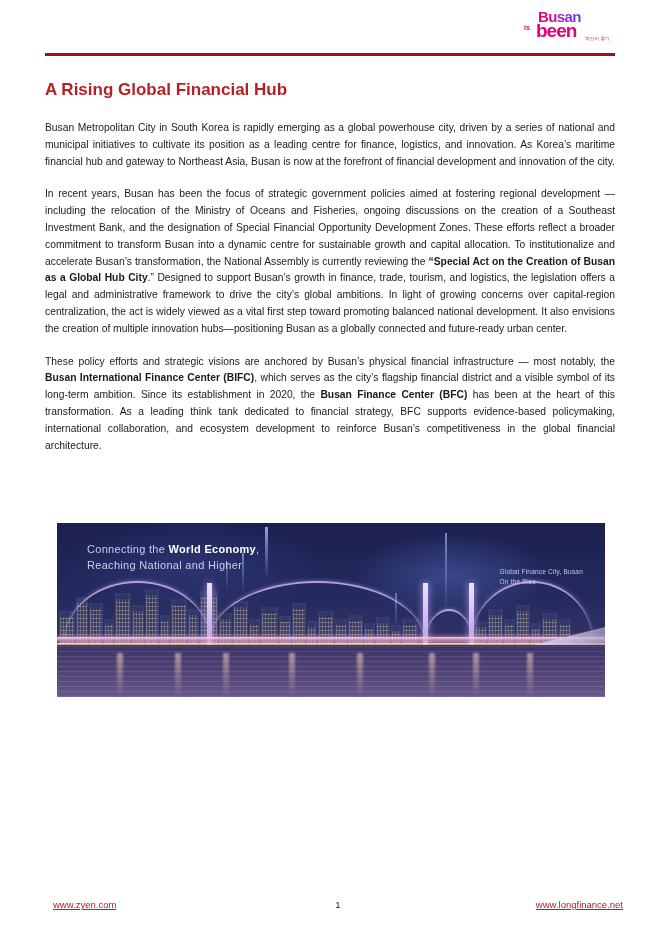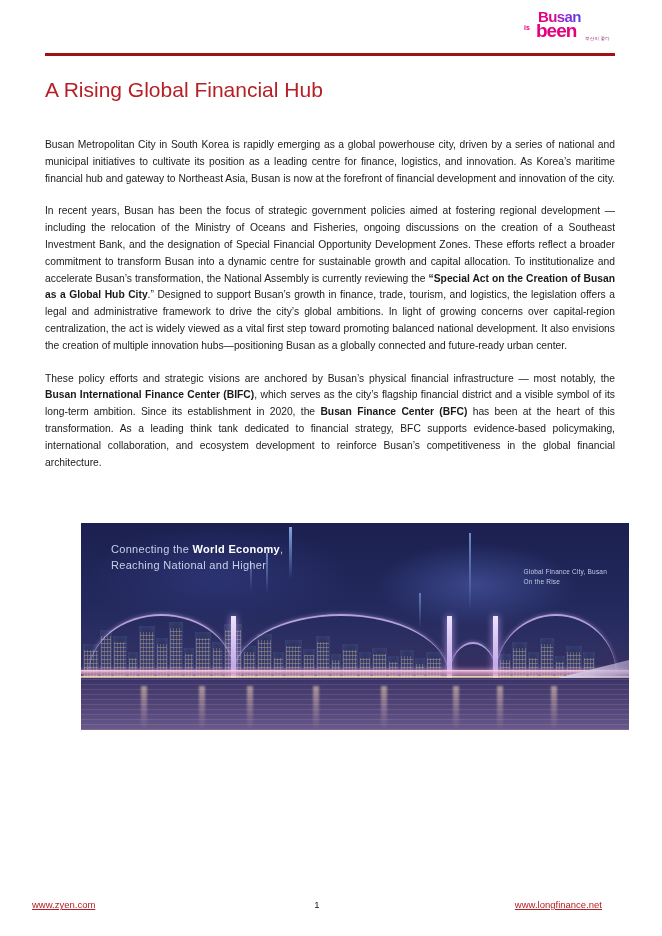--- a/index.html
+++ b/index.html
@@ -96,46 +96,45 @@
   }
 
   
   .content {
     position: absolute;
     left: 45px;
     top: 80px;
     width: 570px;
   }
   .doc-title {
-    font-size: 21px;
+    font-size: 17px;
     color: #b62025;
-    margin: 0 0 37px 0;
-    font-weight: normal;
+    margin: 0 0 20px 0;
+    font-weight: bold;
     line-height: 20px;
   }
   p.body-par {
     font-size: 10.3px;
     line-height: 16.8px;
     color: #1a1a1a;
     text-align: justify;
     margin: 0 0 16px 0;
     text-justify: inter-word;
   }
   p.body-par b { font-weight: bold; }
 
   
   .figure {
     position: absolute;
     left: 57px;
     top: 523px;
     width: 548px;
-    height: 207px;
+    height: 174px;
     overflow: hidden;
     background: #701a75;
-    margin-left: 24px;
   }
   .fig-sky {
     position: absolute;
     left: 0; top: 0;
     width: 100%; height: 100%;
     background:
       radial-gradient(ellipse 140px 60px at 72% 30%, rgba(90,110,200,.45), transparent 70%),
       radial-gradient(ellipse 180px 70px at 25% 25%, rgba(60,70,150,.40), transparent 72%),
       linear-gradient(180deg, #1b2050 0%, #242a5e 42%, #2d2f63 58%, #3a2f5e 74%, #4a3a6b 88%, #5d4a7d 100%);
   }
@@ -233,21 +232,21 @@
     font-size: 6.5px;
     line-height: 9.5px;
     color: #c2c9e4;
     letter-spacing: .2px;
     text-align: left;
   }
 
   
   .footer {
     position: absolute;
-    left: 32px;
+    left: 53px;
     top: 899px;
     width: 570px;
     height: 16px;
   }
   .footer-left, .footer-right {
     position: absolute;
     font-size: 9.5px;
     color: #b62025;
     text-decoration: underline;
     top: 0;

